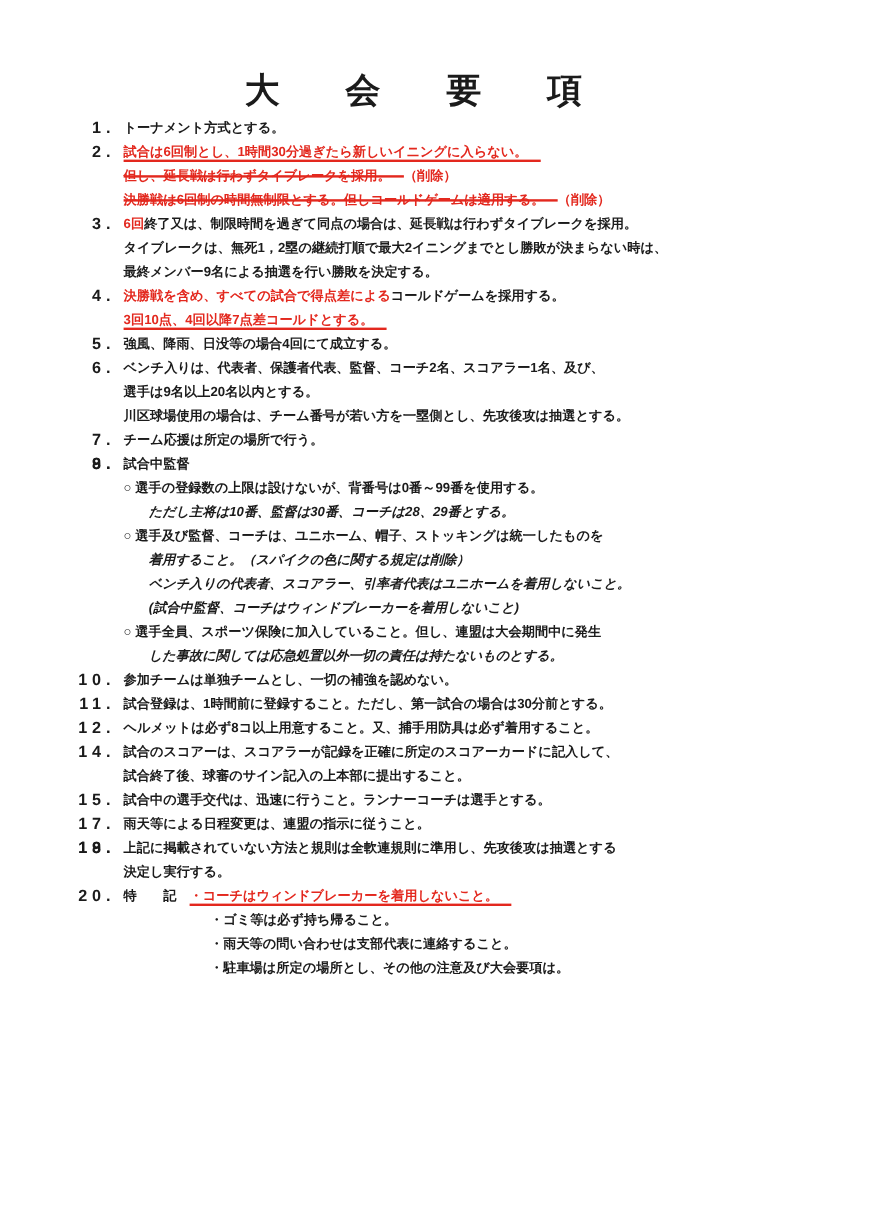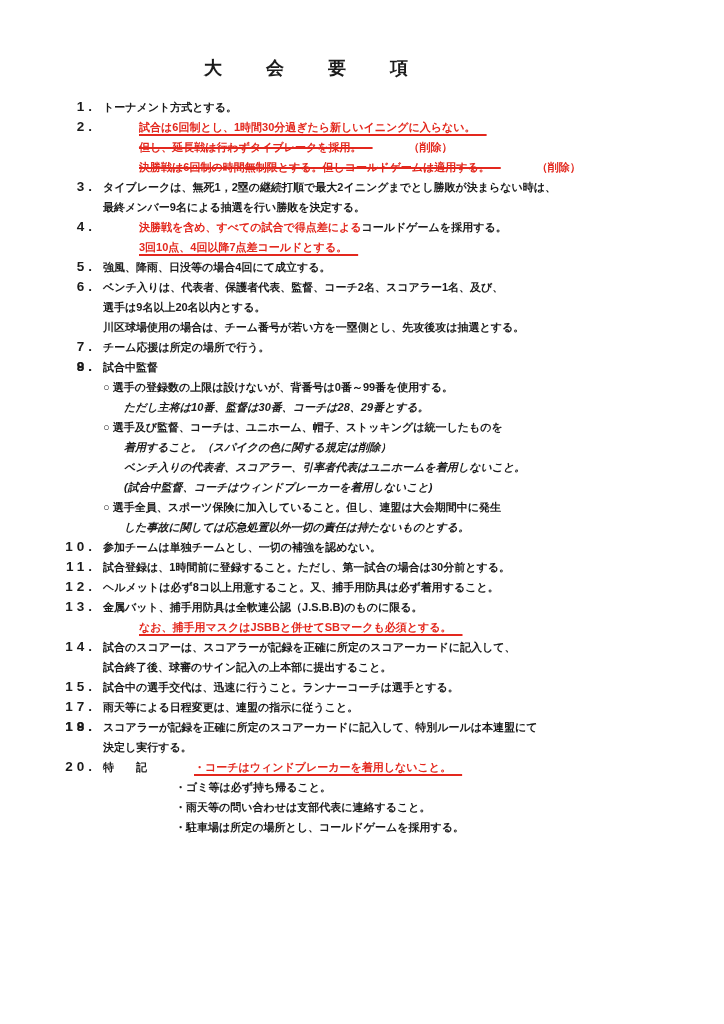--- a/index.html
+++ b/index.html
@@ -22,21 +22,21 @@
   .page {
     position: relative;
     width: 724px;
     height: 1024px;
     background: var(--paper);
   }
   .title {
     position: absolute;
     left: 204px;
     top: 56px;
-    font-size: 18px;
+    font-size: 29px;
     font-weight: bold;
     letter-spacing: 13px;
     white-space: nowrap;
     color: var(--ink);
   }
   .doc {
     position: absolute;
     left: 0;
     top: 97px;
     width: 724px;
@@ -60,21 +60,21 @@
   .line {
     height: 20px;
     line-height: 20px;
     font-size: 11px;
     font-weight: bold;
     white-space: nowrap;
   }
   .ind-1 { padding-left: 21px; font-style: italic; }
   .ind-2 { padding-left: 72px; }
   .seg { text-decoration-thickness: 1.5px; }
-  .red { color: var(--red); margin-left: 36px; }
+  .red { color: var(--red); }
   .ul {
     text-decoration-line: underline;
     text-underline-offset: 3px;
   }
   .st {
     text-decoration-line: line-through;
   }
 </style>
 </head>
 <body>
@@ -87,20 +87,21 @@
         <div class="line"><span class="seg">トーナメント方式とする。</span></div>
       </div>
       <div class="item">
         <span class="num">2.</span>
         <div class="line"><span class="seg red ul">試合は6回制とし、1時間30分過ぎたら新しいイニングに入らない。　</span></div>
         <div class="line"><span class="seg red st">但し、延長戦は行わずタイブレークを採用。　</span><span class="seg red">（削除）</span></div>
         <div class="line"><span class="seg red st">決勝戦は6回制の時間無制限とする。但しコールドゲームは適用する。　</span><span class="seg red">（削除）</span></div>
       </div>
       <div class="item">
         <span class="num">3.</span>
+        <div class="line"><span class="seg red">6回</span><span class="seg">終了又は、制限時間を過ぎて同点の場合は、延長戦は行わずタイブレークを採用。</span></div>
         <div class="line"><span class="seg">タイブレークは、無死1，2塁の継続打順で最大2イニングまでとし勝敗が決まらない時は、</span></div>
         <div class="line"><span class="seg">最終メンバー9名による抽選を行い勝敗を決定する。</span></div>
       </div>
       <div class="item">
         <span class="num">4.</span>
         <div class="line"><span class="seg red">決勝戦を含め、すべての試合で得点差による</span><span class="seg">コールドゲームを採用する。</span></div>
         <div class="line"><span class="seg red ul">3回10点、4回以降7点差コールドとする。　</span></div>
       </div>
       <div class="item">
         <span class="num">5.</span>
@@ -137,46 +138,41 @@
       </div>
       <div class="item">
         <span class="num">11.</span>
         <div class="line"><span class="seg">試合登録は、1時間前に登録すること。ただし、第一試合の場合は30分前とする。</span></div>
       </div>
       <div class="item">
         <span class="num">12.</span>
         <div class="line"><span class="seg">ヘルメットは必ず8コ以上用意すること。又、捕手用防具は必ず着用すること。</span></div>
       </div>
       <div class="item">
-        <span class="num">13.</span>
-        <div class="line"><span class="seg">金属バット、捕手用防具は全軟連公認（J.S.B.B)のものに限る。</span></div>
-        <div class="line"><span class="seg red ul">なお、捕手用マスクはJSBBと併せてSBマークも必須とする。　</span></div>
-      </div>
-      <div class="item">
         <span class="num">14.</span>
         <div class="line"><span class="seg">試合のスコアーは、スコアラーが記録を正確に所定のスコアーカードに記入して、</span></div>
         <div class="line"><span class="seg">試合終了後、球審のサイン記入の上本部に提出すること。</span></div>
       </div>
       <div class="item">
         <span class="num">15.</span>
         <div class="line"><span class="seg">試合中の選手交代は、迅速に行うこと。ランナーコーチは選手とする。</span></div>
       </div>
       <div class="item">
         <span class="num">17.</span>
         <div class="line"><span class="seg">雨天等による日程変更は、連盟の指示に従うこと。</span></div>
       </div>
       <div class="item">
         <span class="num">18.</span>
       </div>
       <div class="item">
         <span class="num">19.</span>
-        <div class="line"><span class="seg">スコアラーが記録を正確に所定のスコアーカードに記入して、特別ルールは本連盟にて</span></div>
+        <div class="line"><span class="seg">上記に掲載されていない方法と規則は全軟連規則に準用し、先攻後攻は抽選とする</span></div>
         <div class="line"><span class="seg">決定し実行する。</span></div>
       </div>
       <div class="item">
         <span class="num">20.</span>
         <div class="line"><span class="seg">特　　記　</span><span class="seg red ul">・コーチはウィンドブレーカーを着用しないこと。　</span></div>
         <div class="line ind-2"><span class="seg">・ゴミ等は必ず持ち帰ること。</span></div>
         <div class="line ind-2"><span class="seg">・雨天等の問い合わせは支部代表に連絡すること。</span></div>
-        <div class="line ind-2"><span class="seg">・駐車場は所定の場所とし、コールドゲームを採用する。</span></div>
+        <div class="line ind-2"><span class="seg">・駐車場は所定の場所とし、その他の注意及び大会要項は。</span></div>
       </div>
     </div>
 </div>
 
 </body></html>

